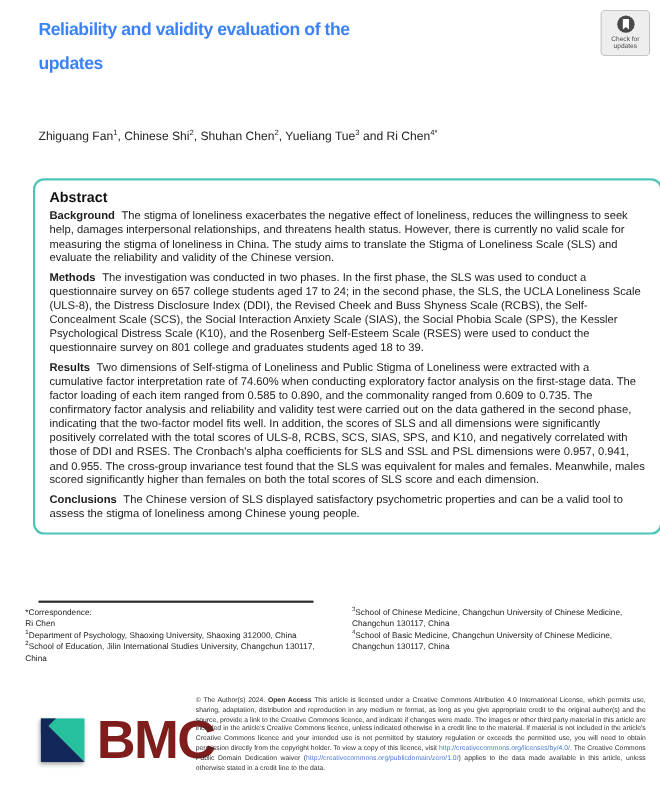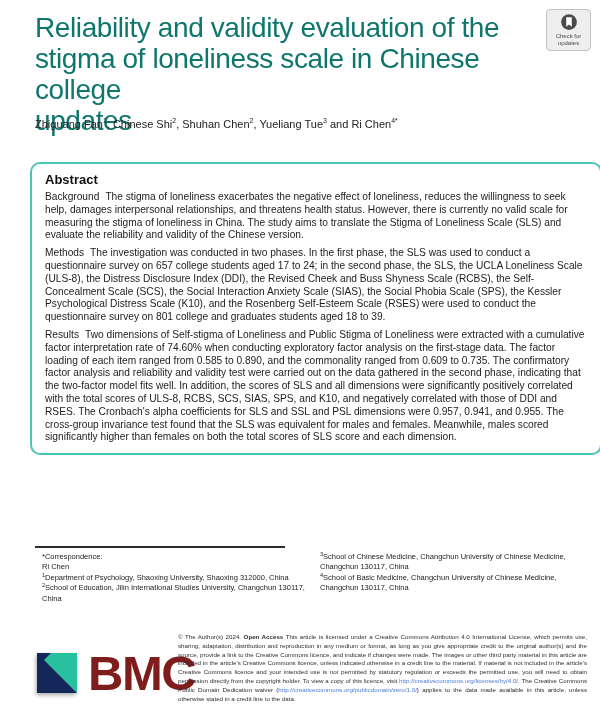--- a/index.html
+++ b/index.html
@@ -3,21 +3,21 @@
 <meta charset="utf-8">
 <style>
   html,body{margin:0;padding:0;}
   body{
     width:600px;height:714px;position:relative;background:#ffffff;
     font-family:"Liberation Sans", sans-serif;color:#1c1c1c;overflow:hidden;
   }
   
   .title{
     position:absolute;left:35px;top:12px;width:535px;
-    font-size:28px;font-weight:normal;line-height:31px;color:#0f766e;
+    font-size:16px;font-weight:bold;line-height:31px;color:#3b82f6;
     letter-spacing:-0.4px;
   }
   
   .badge{
     position:absolute;left:546px;top:9px;width:45px;height:42px;
     background:#eeeeee;border:1px solid #c4c4c4;border-radius:4px;
     display:flex;flex-direction:column;align-items:center;
     padding-top:3px;box-sizing:border-box;cursor:pointer;
   }
   .badge svg{width:18px;height:18px;display:block;}
@@ -27,44 +27,43 @@
   .authors sup{font-size:7px;line-height:0;}
   
   .abstract-box{
     position:absolute;left:30px;top:162px;width:572px;box-sizing:border-box;
     border:2px solid #4cc5b9;border-radius:10px;background:#fff;
     padding:8px 13px 9px 13px;
   }
   .abstract-heading{font-size:13px;font-weight:bold;margin:0 0 4px 0;color:#111;}
   .abs-p{font-size:10.2px;line-height:12.8px;margin:0 0 5px 0;color:#1c1c1c;text-align:left;}
   .abs-p:last-child{margin-bottom:0;}
-  .abs-label{font-weight:normal;margin-right:6px;}
+  .abs-label{font-weight:bold;margin-right:6px;}
   
   .fn-sep{position:absolute;left:35px;top:546px;width:250px;height:2px;background:#2b2b2b;}
   .fn-col{font-size:7.5px;line-height:10.4px;color:#222;}
-  .fn-left{position:absolute;left:42px;top:552px;width:268px;}
+  .fn-left{position:absolute;left:23px;top:552px;width:268px;}
   .fn-right{position:absolute;left:320px;top:552px;width:268px;}
   .fn-col sup{font-size:5.5px;line-height:0;}
   
   .bmc-logo{position:absolute;left:37px;top:645px;display:flex;align-items:center;}
   .bmc-mark{width:40px;height:40px;filter:drop-shadow(-1px 2px 2px rgba(0,0,0,0.35));}
   .bmc-text{font-size:49px;font-weight:bold;color:#7f1d1d;margin-left:11px;letter-spacing:-1.5px;}
   .copyright{
     position:absolute;left:178px;top:633px;width:409px;
     font-size:6.2px;line-height:8.8px;color:#2e2e2e;text-align:justify;
   }
   .copyright .oa{font-weight:bold;}
   .copyright .link{color:#4b7bd4;cursor:pointer;}
 </style>
 </head>
 <body>
 
 <div class="title">
   <div>Reliability and validity evaluation of the</div>
-  <div>stigma of loneliness scale in Chinese college</div>
   <div>updates</div>
 </div>
 
 <div class="badge">
   <svg viewBox="0 0 24 24">
     <circle cx="12" cy="12" r="10.5" fill="#4a4a4a"></circle>
     <path d="M8.3 5.6 h7.4 v12.8 l-3.7-3.1 -3.7 3.1 z" fill="#ffffff"></path>
   </svg>
   <div class="badge-text">
     <div>Check for</div>
@@ -79,20 +78,23 @@
 <div class="abstract-box">
   <p class="abstract-heading">Abstract</p>
   <p class="abs-p">
     <b class="abs-label">Background</b><span>The stigma of loneliness exacerbates the negative effect of loneliness, reduces the willingness to seek help, damages interpersonal relationships, and threatens health status. However, there is currently no valid scale for measuring the stigma of loneliness in China. The study aims to translate the Stigma of Loneliness Scale (SLS) and evaluate the reliability and validity of the Chinese version.</span>
   </p>
   <p class="abs-p">
     <b class="abs-label">Methods</b><span>The investigation was conducted in two phases. In the first phase, the SLS was used to conduct a questionnaire survey on 657 college students aged 17 to 24; in the second phase, the SLS, the UCLA Loneliness Scale (ULS-8), the Distress Disclosure Index (DDI), the Revised Cheek and Buss Shyness Scale (RCBS), the Self-Concealment Scale (SCS), the Social Interaction Anxiety Scale (SIAS), the Social Phobia Scale (SPS), the Kessler Psychological Distress Scale (K10), and the Rosenberg Self-Esteem Scale (RSES) were used to conduct the questionnaire survey on 801 college and graduates students aged 18 to 39.</span>
   </p>
   <p class="abs-p">
     <b class="abs-label">Results</b><span>Two dimensions of Self-stigma of Loneliness and Public Stigma of Loneliness were extracted with a cumulative factor interpretation rate of 74.60% when conducting exploratory factor analysis on the first-stage data. The factor loading of each item ranged from 0.585 to 0.890, and the commonality ranged from 0.609 to 0.735. The confirmatory factor analysis and reliability and validity test were carried out on the data gathered in the second phase, indicating that the two-factor model fits well. In addition, the scores of SLS and all dimensions were significantly positively correlated with the total scores of ULS-8, RCBS, SCS, SIAS, SPS, and K10, and negatively correlated with those of DDI and RSES. The Cronbach's alpha coefficients for SLS and SSL and PSL dimensions were 0.957, 0.941, and 0.955. The cross-group invariance test found that the SLS was equivalent for males and females. Meanwhile, males scored significantly higher than females on both the total scores of SLS score and each dimension.</span>
+  </p>
+  <p class="abs-p">
+    <b class="abs-label">Conclusions</b><span>The Chinese version of SLS displayed satisfactory psychometric properties and can be a valid tool to assess the stigma of loneliness among Chinese young people.</span>
   </p>
 </div>
 
 <div class="fn-sep"></div>
 
 <div class="fn-col fn-left">
   <div>*Correspondence:</div>
   <div>Ri Chen</div>
   <div><sup>1</sup><span>Department of Psychology, Shaoxing University, Shaoxing 312000, China</span></div>
   <div><sup>2</sup><span>School of Education, Jilin International Studies University, Changchun 130117, China</span></div>

